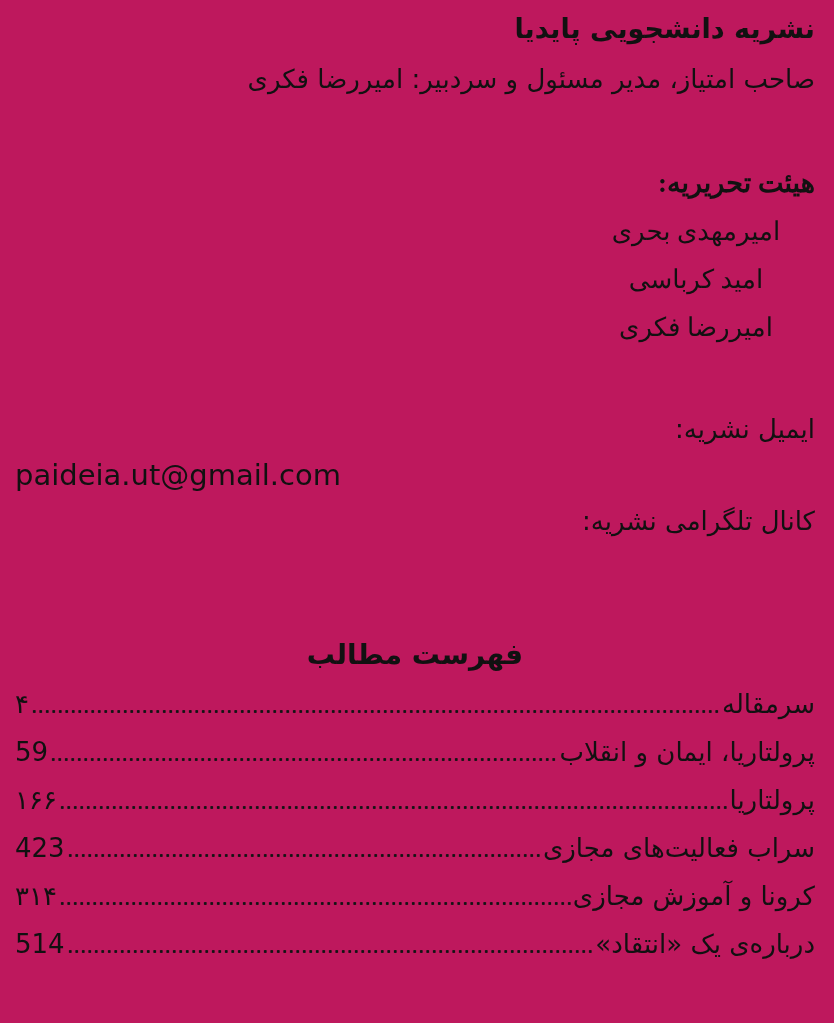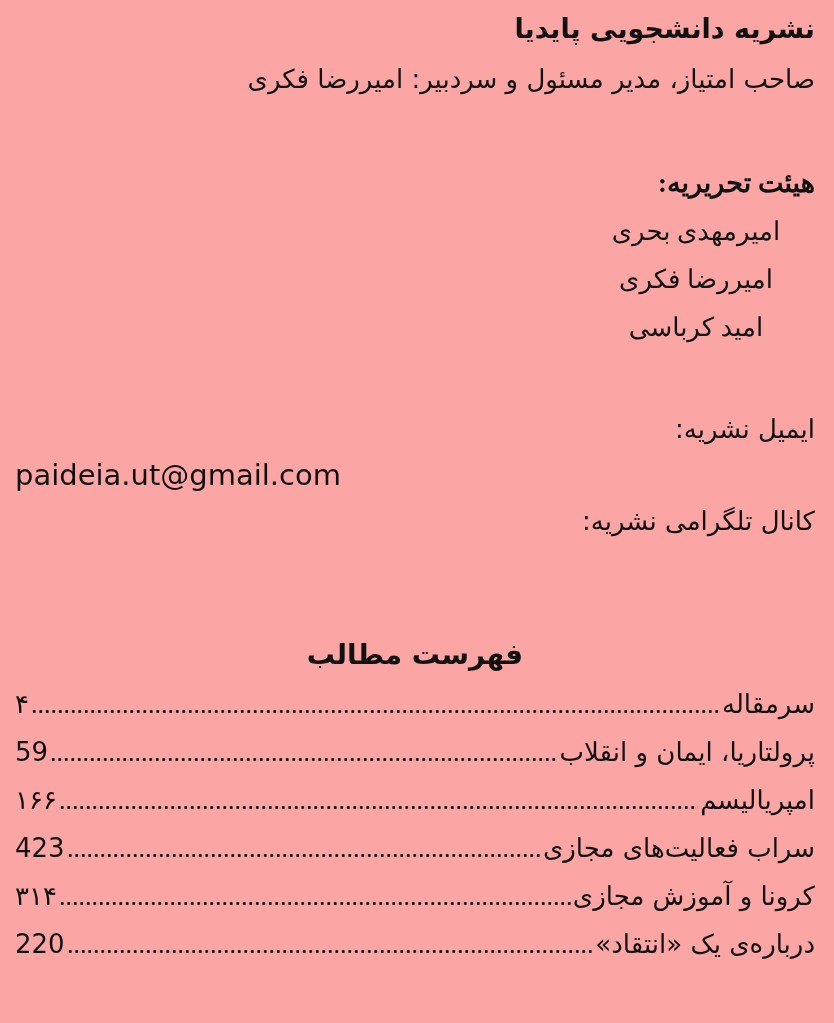--- a/index.html
+++ b/index.html
@@ -13,21 +13,21 @@
     font-family: "DejaVu Sans", "Liberation Sans", sans-serif;
     color: #111111;
   }
   .page {
     box-sizing: border-box;
     width: 834px;
     height: 1023px;
     padding: 4px 19px 0 15px;
     direction: rtl;
     overflow: hidden;
-    background: #fca5a5;
+    background: #be185d;
   }
 
   
   .masthead-title {
     font-size: 27px;
     font-weight: 700;
     line-height: 50px;
     text-align: right;
   }
   .masthead-credits {
@@ -109,22 +109,22 @@
 <div class="page">
 
   <header class="masthead">
     <div class="masthead-title">نشریه دانشجویی پایدیا</div>
     <div class="masthead-credits">صاحب امتیاز، مدیر مسئول و سردبیر: امیررضا فکری</div>
   </header>
 
   <section class="board">
     <div class="board-heading">هیئت تحریریه:</div>
     <div class="board-member">امیرمهدی بحری</div>
+    <div class="board-member">امید کرباسی</div>
     <div class="board-member">امیررضا فکری</div>
-    <div class="board-member">امید کرباسی</div>
   </section>
 
   <section class="contact">
     <div class="contact-label">ایمیل نشریه:</div>
     <div class="contact-value">paideia.ut@gmail.com</div>
     <div class="contact-label">کانال تلگرامی نشریه:</div>
   </section>
 
   <section class="toc">
     <div class="toc-heading">فهرست مطالب</div>
@@ -133,34 +133,34 @@
       <span class="toc-title">سرمقاله</span>
       <span class="dots"></span>
       <span class="toc-page">۴</span>
     </div>
     <div class="toc-row">
       <span class="toc-title">پرولتاریا، ایمان و انقلاب</span>
       <span class="dots"></span>
       <span class="toc-page">59</span>
     </div>
     <div class="toc-row">
-      <span class="toc-title">امپریالیسم</span>
+      <span class="toc-title">پرولتاریا</span>
       <span class="dots"></span>
       <span class="toc-page">۱۶۶</span>
     </div>
     <div class="toc-row">
       <span class="toc-title">سراب فعالیت‌های مجازی</span>
       <span class="dots"></span>
       <span class="toc-page">423</span>
     </div>
     <div class="toc-row">
       <span class="toc-title">کرونا و آموزش مجازی</span>
       <span class="dots"></span>
       <span class="toc-page">۳۱۴</span>
     </div>
     <div class="toc-row">
       <span class="toc-title">درباره‌ی یک «انتقاد»</span>
       <span class="dots"></span>
-      <span class="toc-page">220</span>
+      <span class="toc-page">514</span>
     </div>
   </section>
 
 </div>
 
 </body></html>

